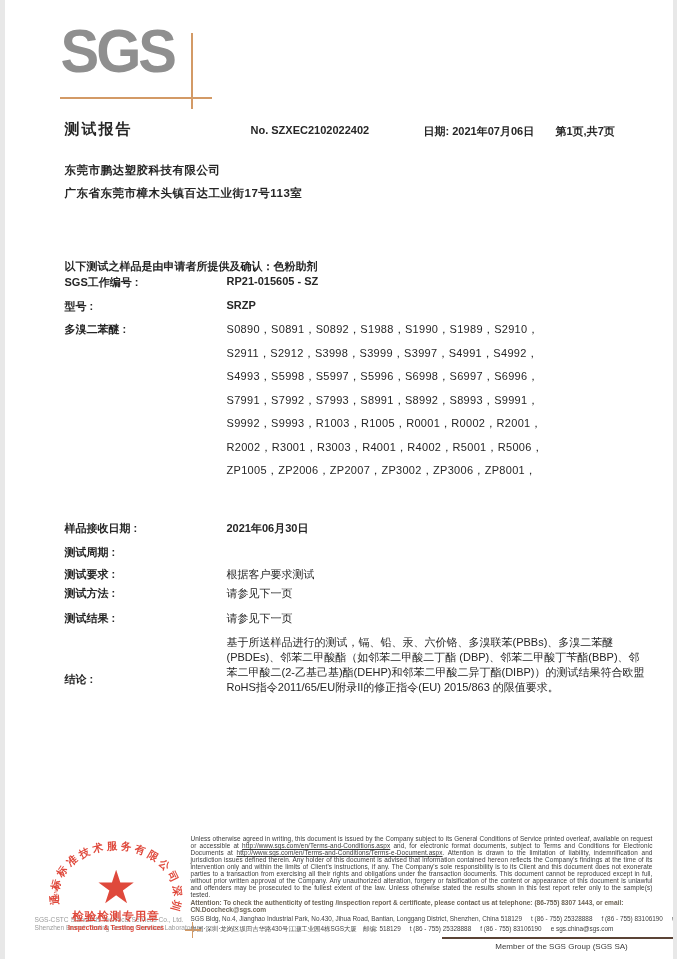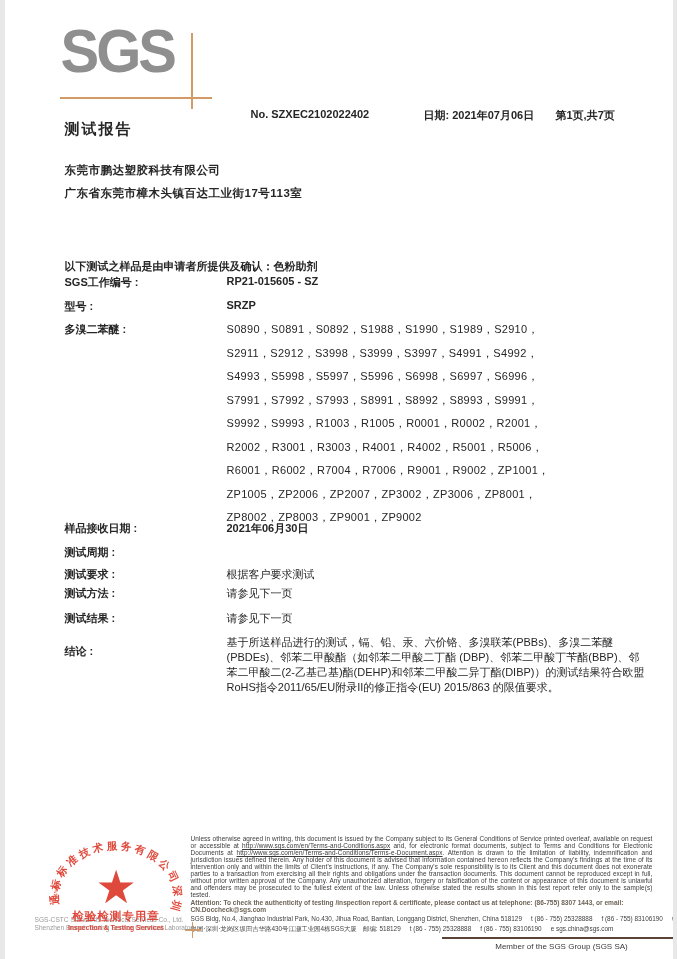--- a/index.html
+++ b/index.html
@@ -9,21 +9,21 @@
     color:#262626;overflow:hidden;margin:0 auto;
   }
   .abs{position:absolute;}
   
   .logo{
     left:56px;top:22px;font-size:58px;font-weight:800;color:#8f8f8f;
     letter-spacing:-3px;transform:scaleY(1.04);line-height:1;
   }
   .reg-line{background:#d39a66;}
   .title{left:60px;top:120px;font-size:15px;font-weight:700;letter-spacing:2px;}
-  .hmeta{top:108px;font-size:11px;font-weight:600;text-align:center;}
+  .hmeta{top:124px;font-size:11px;font-weight:600;text-align:center;}
   .applicant{left:60px;font-size:11.5px;font-weight:600;letter-spacing:0.5px;}
   
   .intro{left:60px;top:252px;font-size:11px;font-weight:600;margin-top:7px;}
   .flabel{left:60px;font-size:11px;font-weight:600;}
   .fvalue{left:222px;font-size:11px;font-weight:400;}
   .fvalue.strong{font-weight:600;}
   .refline{height:23.5px;font-size:11px;font-weight:400;letter-spacing:0.3px;}
   .conclusion-val{width:424px;line-height:15px;}
   
   .foot-col{left:186px;top:835px;width:462px;}
@@ -70,40 +70,38 @@
   <div class="abs fvalue strong" style="top:299px;">SRZP</div>
 
   <div class="abs flabel" style="top:322px;">多溴二苯醚 :</div>
   <div class="abs fvalue" style="top:322px;">
     <div class="refline">S0890，S0891，S0892，S1988，S1990，S1989，S2910，</div>
     <div class="refline">S2911，S2912，S3998，S3999，S3997，S4991，S4992，</div>
     <div class="refline">S4993，S5998，S5997，S5996，S6998，S6997，S6996，</div>
     <div class="refline">S7991，S7992，S7993，S8991，S8992，S8993，S9991，</div>
     <div class="refline">S9992，S9993，R1003，R1005，R0001，R0002，R2001，</div>
     <div class="refline">R2002，R3001，R3003，R4001，R4002，R5001，R5006，</div>
-    <div class="refline">R6001，R6002，R7004，R7006，R9001，R9002，ZP1001，</div>
     <div class="refline">ZP1005，ZP2006，ZP2007，ZP3002，ZP3006，ZP8001，</div>
-    <div class="refline">ZP8002，ZP8003，ZP9001，ZP9002</div>
   </div>
 
   <div class="abs flabel" style="top:521px;">样品接收日期 :</div>
   <div class="abs fvalue strong" style="top:521px;">2021年06月30日</div>
 
   <div class="abs flabel" style="top:545px;">测试周期 :</div>
 
   <div class="abs flabel" style="top:567px;">测试要求 :</div>
   <div class="abs fvalue" style="top:567px;">根据客户要求测试</div>
 
   <div class="abs flabel" style="top:586px;">测试方法 :</div>
   <div class="abs fvalue" style="top:586px;">请参见下一页</div>
 
   <div class="abs flabel" style="top:611px;">测试结果 :</div>
   <div class="abs fvalue" style="top:611px;">请参见下一页</div>
 
-  <div class="abs flabel" style="top:644px;">结论 :</div>
+  <div class="abs flabel" style="top:672px;">结论 :</div>
   <div class="abs fvalue conclusion-val" style="top:635px;">基于所送样品进行的测试，镉、铅、汞、六价铬、多溴联苯(PBBs)、多溴二苯醚(PBDEs)、邻苯二甲酸酯（如邻苯二甲酸二丁酯 (DBP)、邻苯二甲酸丁苄酯(BBP)、邻苯二甲酸二(2-乙基己基)酯(DEHP)和邻苯二甲酸二异丁酯(DIBP)）的测试结果符合欧盟RoHS指令2011/65/EU附录II的修正指令(EU) 2015/863 的限值要求。</div>
 
   <div class="abs foot-col">
     <div class="disclaimer"><span>Unless otherwise agreed in writing, this document is issued by the Company subject to its General Conditions of Service printed overleaf, available on request or accessible at </span><span class="lnk">http://www.sgs.com/en/Terms-and-Conditions.aspx</span><span> and, for electronic format documents, subject to Terms and Conditions for Electronic Documents at </span><span class="lnk">http://www.sgs.com/en/Terms-and-Conditions/Terms-e-Document.aspx</span><span>. Attention is drawn to the limitation of liability, indemnification and jurisdiction issues defined therein. Any holder of this document is advised that information contained hereon reflects the Company's findings at the time of its intervention only and within the limits of Client's instructions, if any. The Company's sole responsibility is to its Client and this document does not exonerate parties to a transaction from exercising all their rights and obligations under the transaction documents. This document cannot be reproduced except in full, without prior written approval of the Company. Any unauthorized alteration, forgery or falsification of the content or appearance of this document is unlawful and offenders may be prosecuted to the fullest extent of the law. Unless otherwise stated the results shown in this test report refer only to the sample(s) tested.</span></div>
     <div class="attention">Attention: To check the authenticity of testing /inspection report &amp; certificate, please contact us at telephone: (86-755) 8307 1443, or email: CN.Doccheck@sgs.com</div>
     <div class="addr-row">
       <span>SGS Bldg, No.4, Jianghao Industrial Park, No.430, Jihua Road, Bantian, Longgang District, Shenzhen, China  518129</span><span>t (86 - 755) 25328888</span><span>f (86 - 755) 83106190</span><span>www.sgsgroup.com.cn</span>
     </div>
     <div class="addr-row">
       <span>中国·深圳·龙岗区坂田吉华路430号江灏工业园4栋SGS大厦　邮编: 518129</span><span>t (86 - 755) 25328888</span><span>f (86 - 755) 83106190</span><span>e  sgs.china@sgs.com</span>

